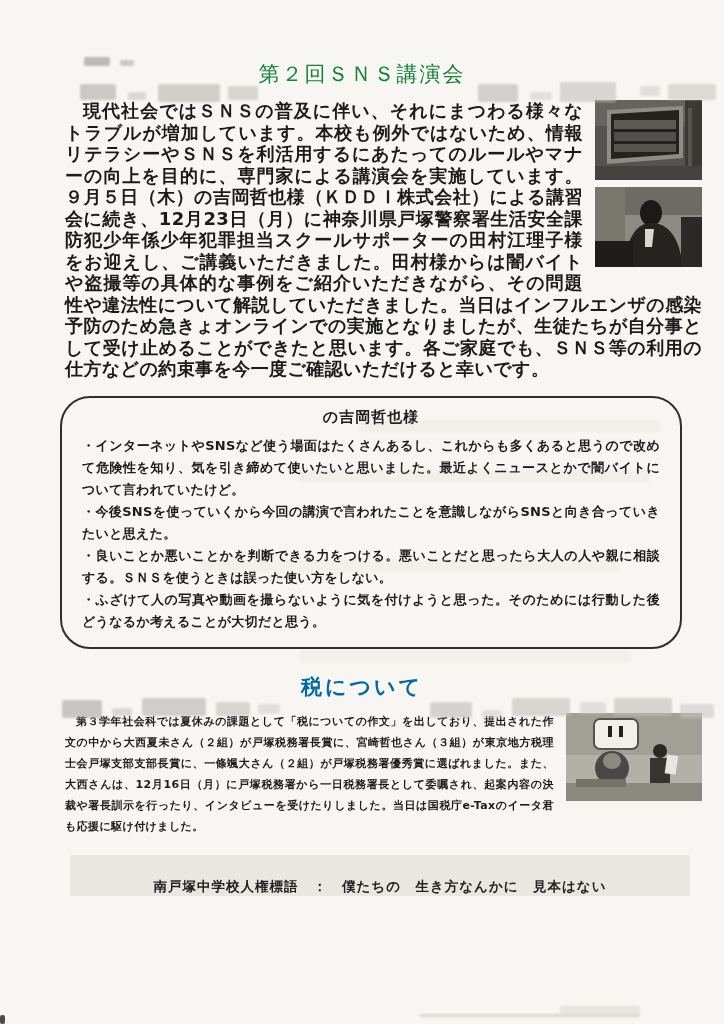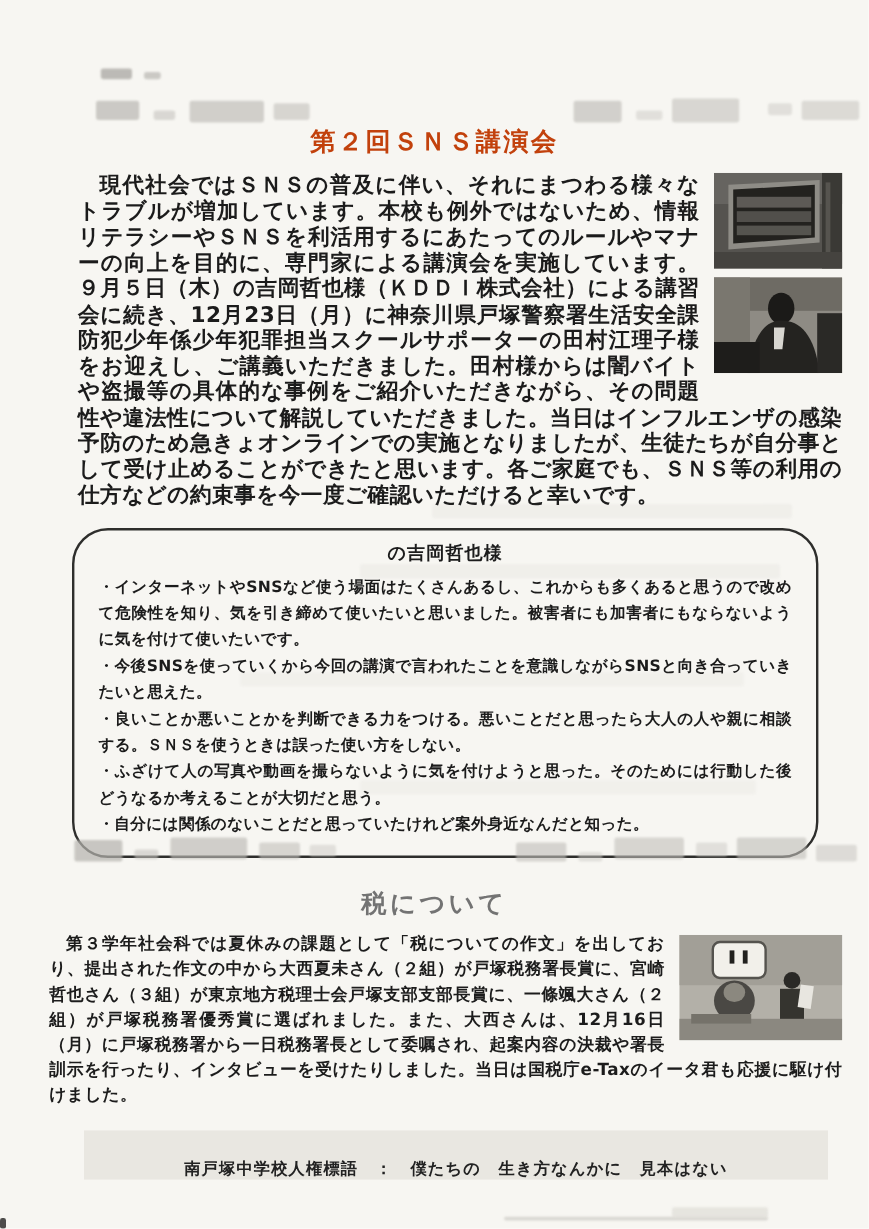--- a/index.html
+++ b/index.html
@@ -9,33 +9,33 @@
     background:#f7f6f2;
     font-family:"DejaVu Sans",sans-serif;
     color:#1c1c1c;
     overflow:hidden;
   }
   
   .smudge{position:absolute;border-radius:2px;filter:blur(1px);}
   
   .main-title{
     position:relative;
-    padding-top:104px;
+    padding-top:60px;
     text-align:center;
     font-size:21px;
-    font-weight:bold;
+    font-weight:normal;
     letter-spacing:2px;
-    color:#c2410c;
+    color:#15803d;
   }
   .section-title{
     text-align:center;
     font-size:21px;
     font-weight:bold;
     letter-spacing:3px;
-    color:#737373;
+    color:#0369a1;
     margin:24px 0 0 0;
   }
   .article{
     margin:12px 22px 0 65px;
     font-size:18px;
     font-weight:600;
     line-height:21.5px;
     letter-spacing:0.4px;
     text-align:justify;
     color:#1b1b1b;
@@ -75,22 +75,22 @@
   .comments-box p{
     margin:0;
     font-size:13px;
     font-weight:600;
     line-height:22px;
     letter-spacing:0.3px;
     text-align:justify;
     color:#1b1b1b;
   }
   .article2{
-    margin:10px 22px 0 41px;
-    font-size:14px;
+    margin:10px 22px 0 65px;
+    font-size:11px;
     font-weight:600;
     line-height:21px;
     letter-spacing:0.4px;
     text-align:justify;
   }
   .article2 p{margin:0;text-indent:1em;}
   .footer-strip{
     margin:18px 0 0 70px;
     width:620px;height:41px;
     background:#e9e7e1;
@@ -167,25 +167,24 @@
           <rect x="0" y="54" width="38" height="26" fill="#1e1d1b"></rect>
           <rect x="86" y="30" width="21" height="50" fill="#2a2926"></rect>
         </svg>
       </div>
     </div>
     <p>現代社会ではＳＮＳの普及に伴い、それにまつわる様々なトラブルが増加しています。本校も例外ではないため、情報リテラシーやＳＮＳを利活用するにあたってのルールやマナーの向上を目的に、専門家による講演会を実施しています。９月５日（木）の吉岡哲也様（ＫＤＤＩ株式会社）による講習会に続き、12月23日（月）に神奈川県戸塚警察署生活安全課防犯少年係少年犯罪担当スクールサポーターの田村江理子様をお迎えし、ご講義いただきました。田村様からは闇バイトや盗撮等の具体的な事例をご紹介いただきながら、その問題性や違法性について解説していただきました。当日はインフルエンザの感染予防のため急きょオンラインでの実施となりましたが、生徒たちが自分事として受け止めることができたと思います。各ご家庭でも、ＳＮＳ等の利用の仕方などの約束事を今一度ご確認いただけると幸いです。</p>
   </div>
 
   <div class="comments-box">
     <div class="box-title">の吉岡哲也様</div>
-    <p>・インターネットやSNSなど使う場面はたくさんあるし、これからも多くあると思うので改めて危険性を知り、気を引き締めて使いたいと思いました。被害者にも加害者にもならないように気を付けて使いたいです。</p>
+    <p>・インターネットやSNSなど使う場面はたくさんあるし、これからも多くあると思うので改めて危険性を知り、気を引き締めて使いたいと思いました。最近よくニュースとかで闇バイトについて言われていたけど。</p>
     <p>・今後SNSを使っていくから今回の講演で言われたことを意識しながらSNSと向き合っていきたいと思えた。</p>
     <p>・良いことか悪いことかを判断できる力をつける。悪いことだと思ったら大人の人や親に相談する。ＳＮＳを使うときは誤った使い方をしない。</p>
     <p>・ふざけて人の写真や動画を撮らないように気を付けようと思った。そのためには行動した後どうなるか考えることが大切だと思う。</p>
-    <p>・自分には関係のないことだと思っていたけれど案外身近なんだと知った。</p>
   </div>
 
   <div class="section-title">税について</div>
 
   <div class="article2 clearfix">
     <div class="photo-tax">
       <svg width="136" height="88" viewBox="0 0 136 88">
         <rect width="136" height="88" fill="#b3b0a8"></rect>
         <rect x="0" y="0" width="136" height="42" fill="#a29f97"></rect>
         <rect x="28" y="6" width="44" height="30" rx="6" fill="#f2f0ea" stroke="#55534e" stroke-width="2"></rect>

